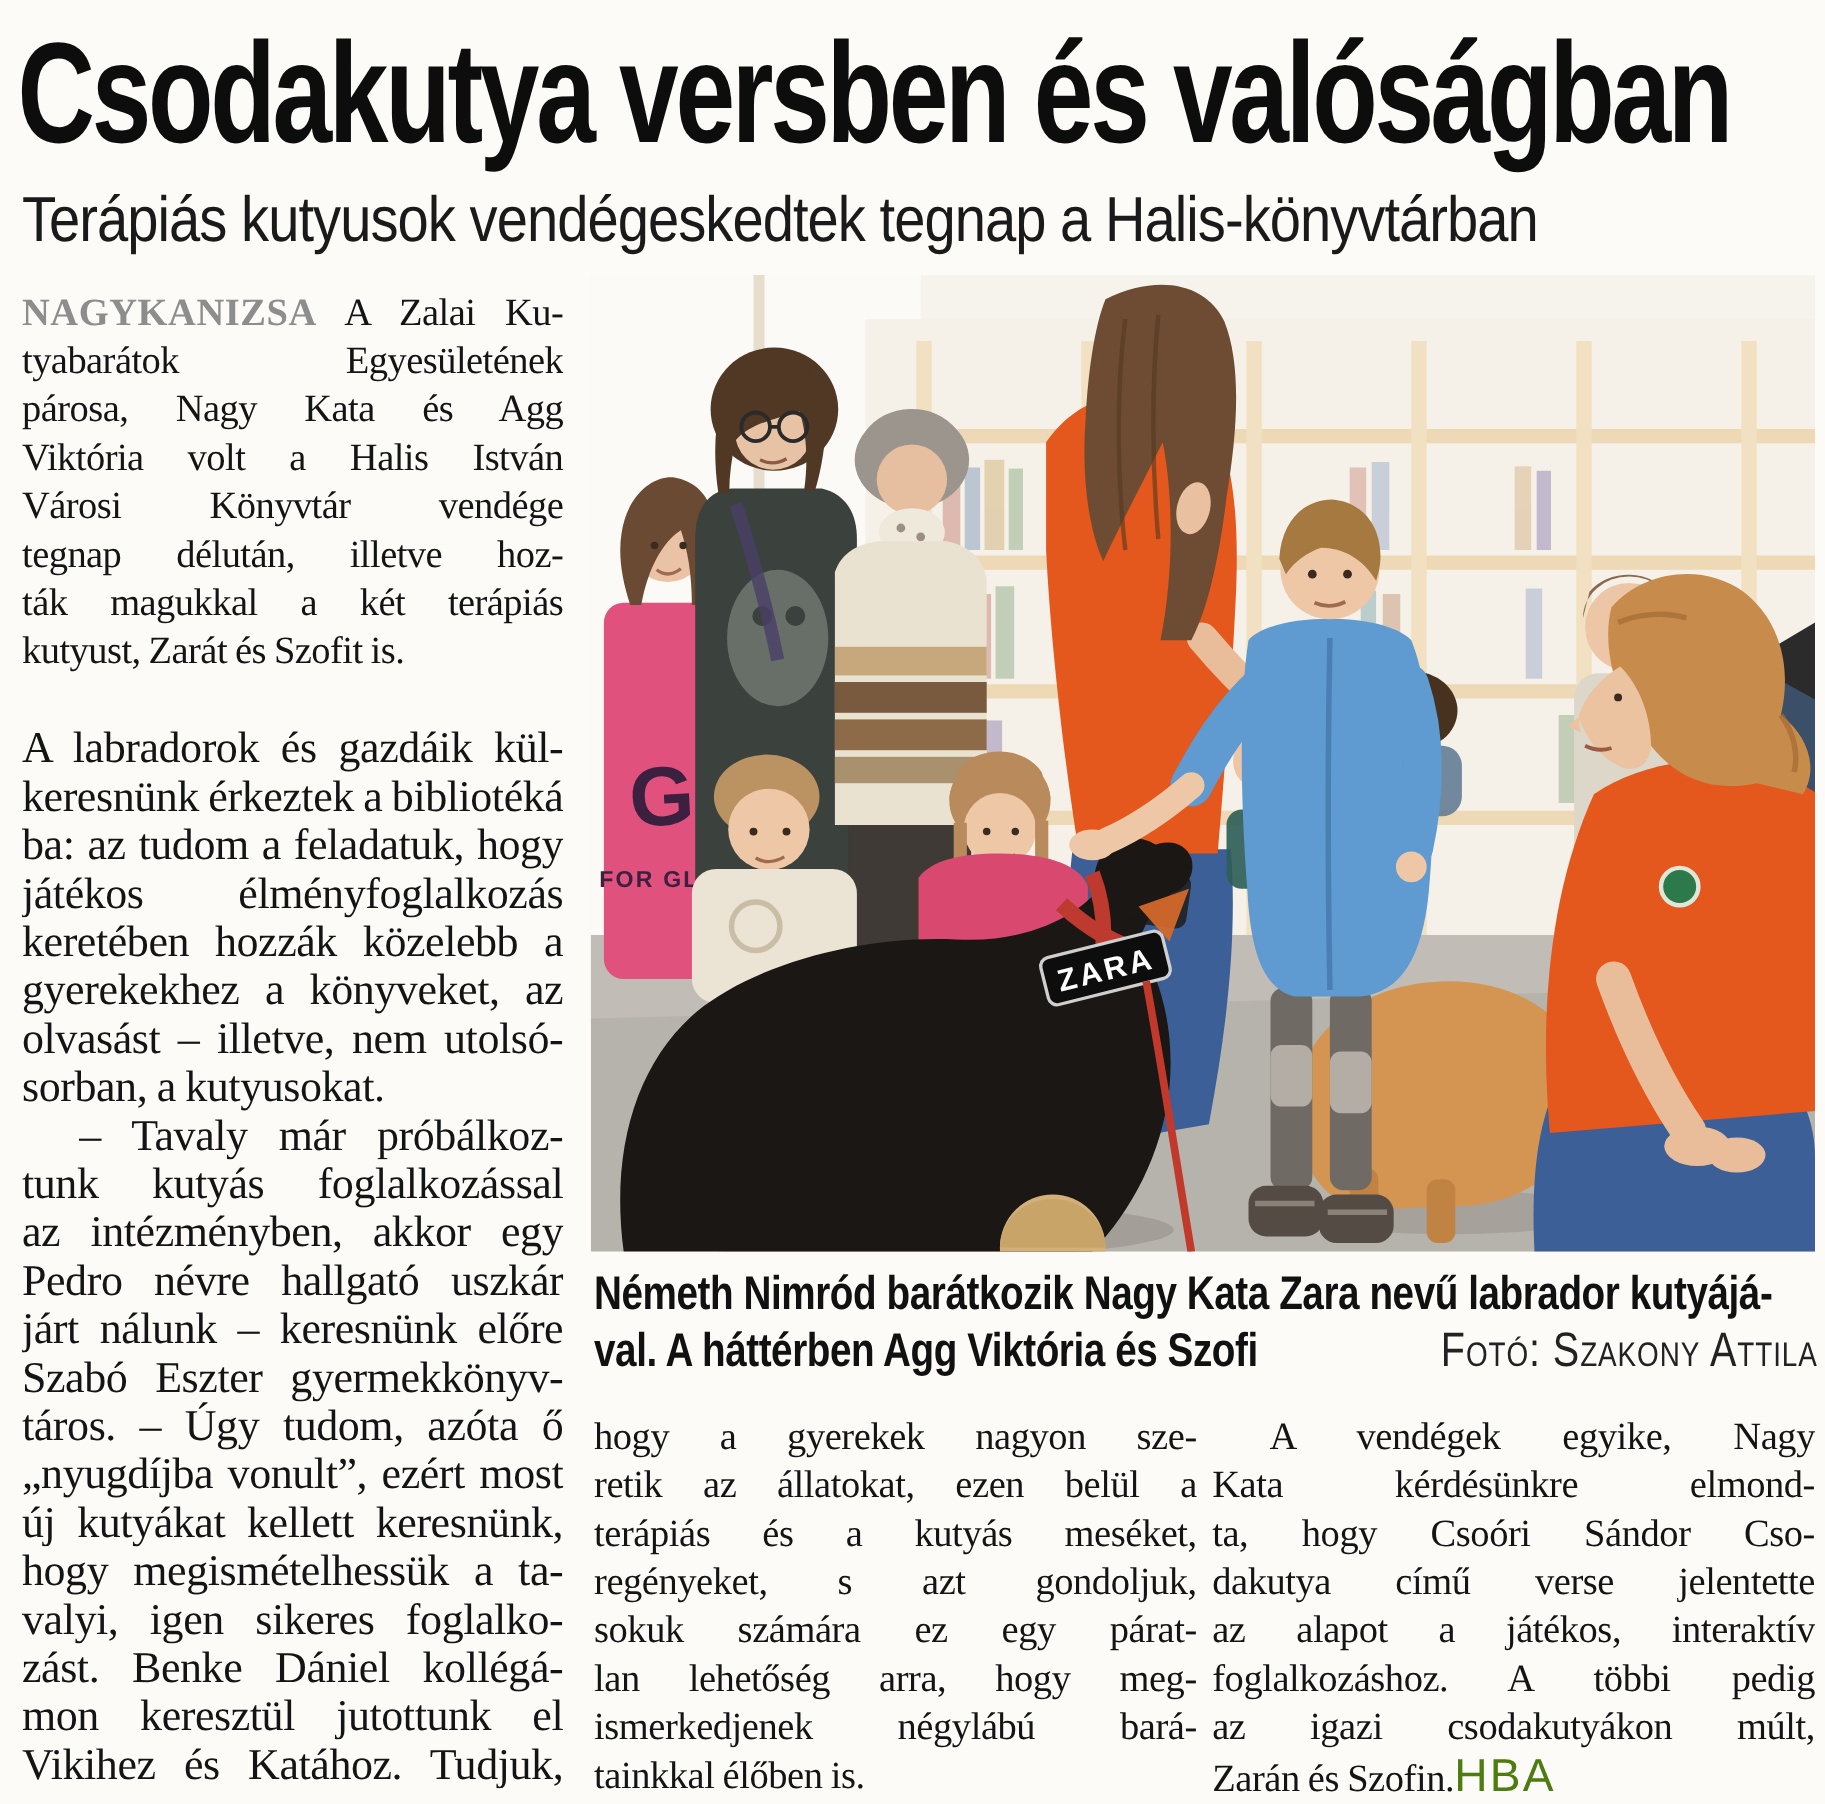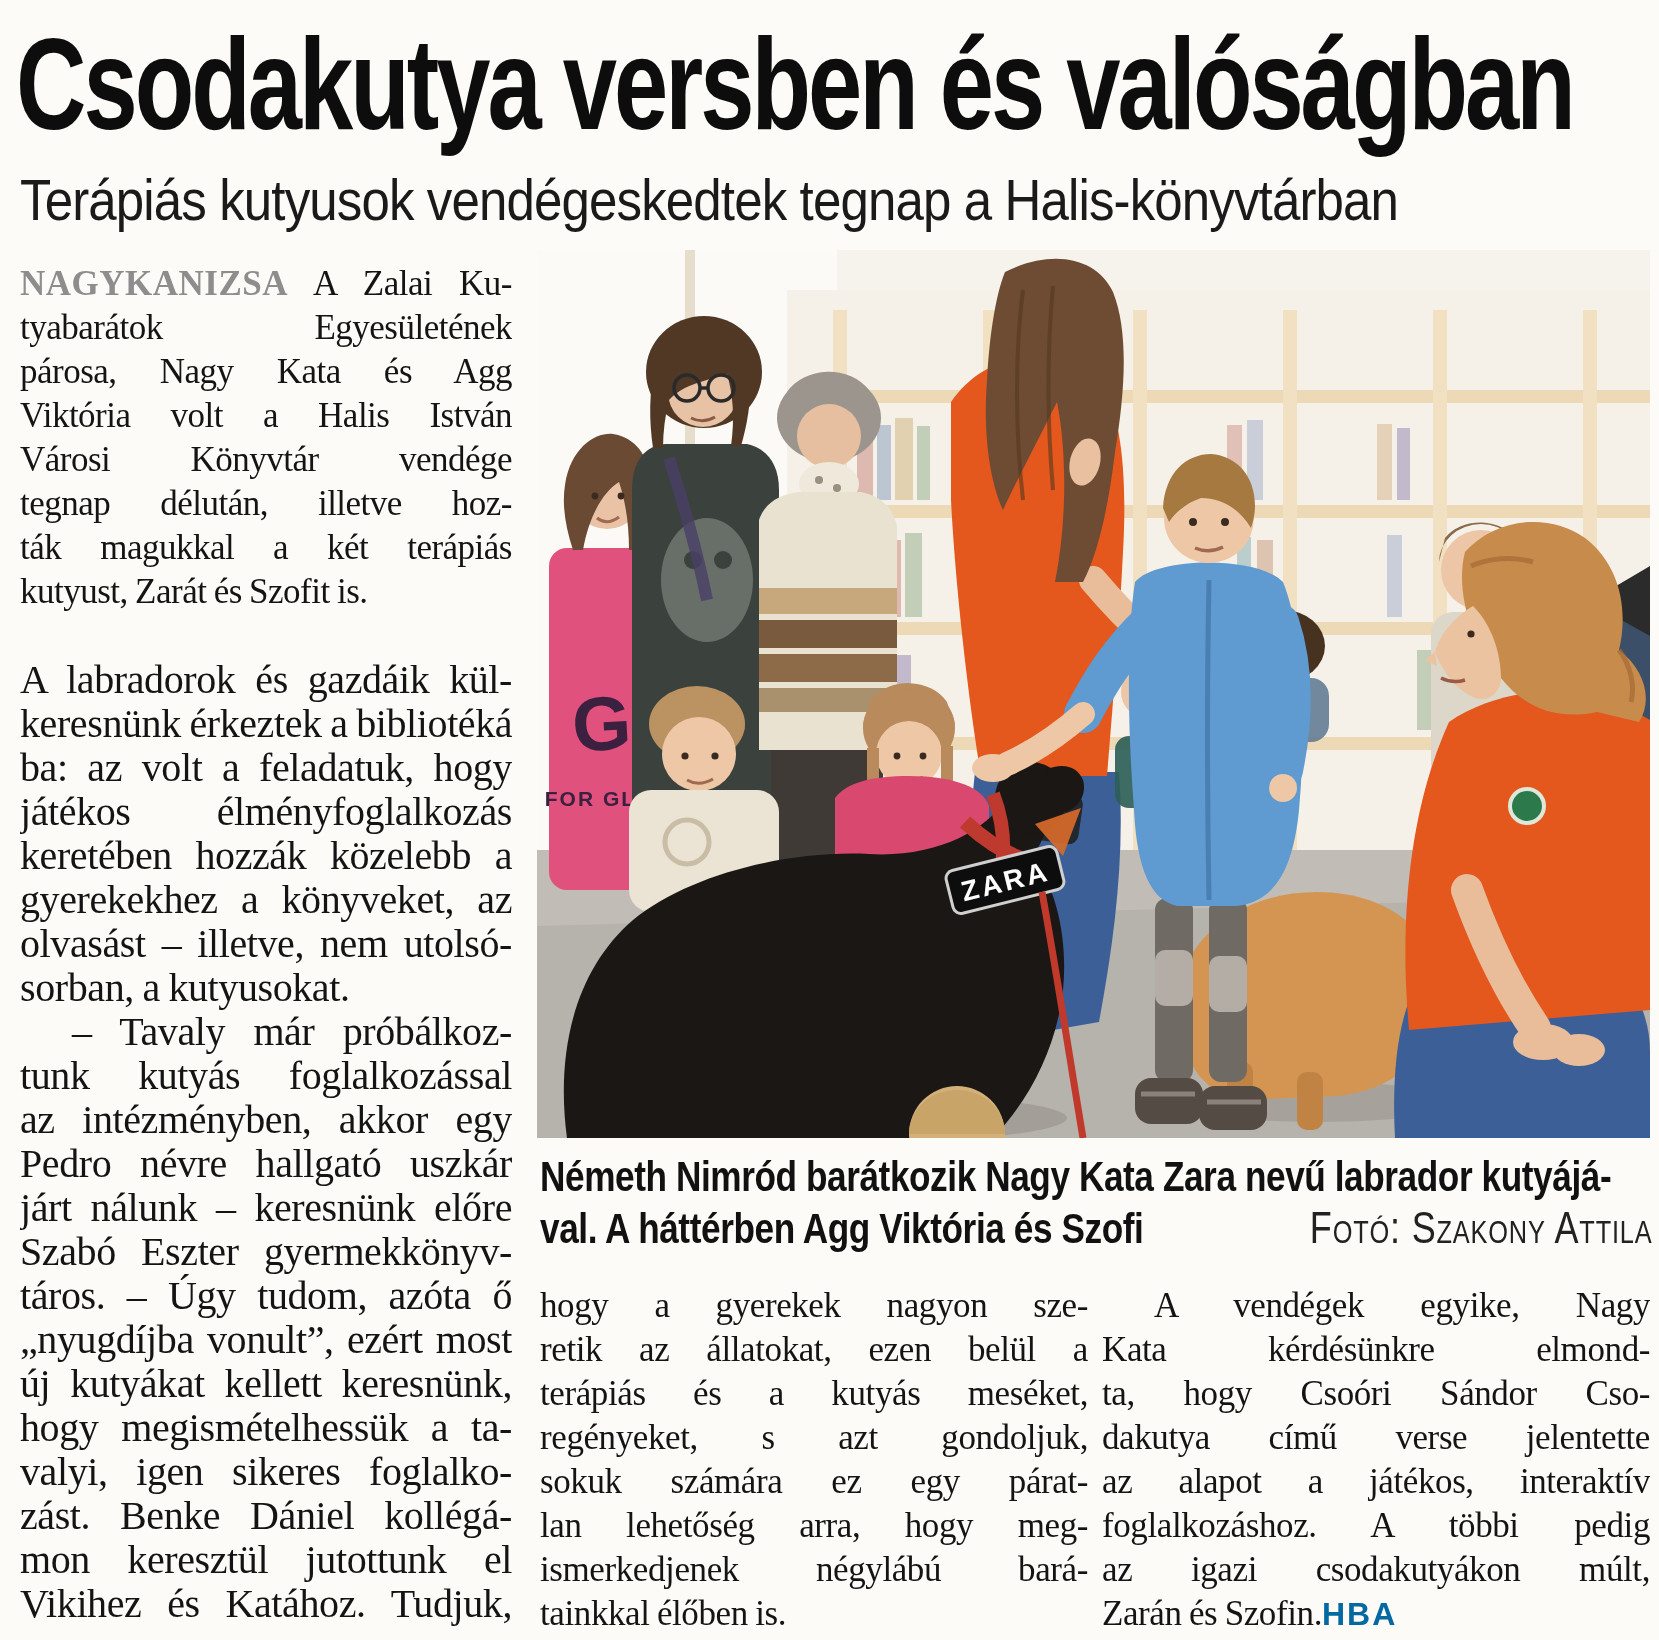--- a/index.html
+++ b/index.html
@@ -38,22 +38,22 @@
   }
   #col2 .bl,#col3 .bl{font-size:35px;}
   .jl{text-align:justify;text-align-last:justify;}
   .ll{text-align:left;text-align-last:left;}
   .ind{text-indent:52px;}
   .sans{font-family:Liberation Serif, serif;font-size:35px;letter-spacing:-0.5px;}
   .loc{color:#8d8d8d;font-weight:bold;letter-spacing:0.5px;}
   .leadgap{height:44px;}
   .lastline{display:flex;justify-content:flex-start;align-items:baseline;}
   .hba{
-    font-family:"Liberation Sans", sans-serif;font-weight:bold;
-    font-size:32px;color:#0369a1;letter-spacing:2px;
+    font-family:"Liberation Sans", sans-serif;font-weight:normal;
+    font-size:42px;color:#4d7c0f;letter-spacing:2px;
   }
   #photo{
     left:537px;top:250px;width:1113px;height:888px;
     background:#f5f2ec;overflow:hidden;
   }
   #caption{
     left:540px;top:1150px;width:1360px;
     transform:scaleX(0.818);transform-origin:left top;
     font-family:"Liberation Sans", sans-serif;font-weight:bold;
     font-size:43px;line-height:52px;letter-spacing:-0.5px;
@@ -77,21 +77,21 @@
   <div class="bl sans jl">tyabarátok Egyesületének</div>
   <div class="bl sans jl">párosa, Nagy Kata és Agg</div>
   <div class="bl sans jl">Viktória volt a Halis István</div>
   <div class="bl sans jl">Városi Könyvtár vendége</div>
   <div class="bl sans jl">tegnap délután, illetve hoz-</div>
   <div class="bl sans jl">ták magukkal a két terápiás</div>
   <div class="bl sans ll">kutyust, Zarát és Szofit is.</div>
   <div class="leadgap"></div>
   <div class="bl jl">A labradorok és gazdáik kül-</div>
   <div class="bl jl">keresnünk érkeztek a bibliotéká-</div>
-  <div class="bl jl">ba: az volt a feladatuk, hogy</div>
+  <div class="bl jl">ba: az tudom a feladatuk, hogy</div>
   <div class="bl jl">játékos élményfoglalkozás</div>
   <div class="bl jl">keretében hozzák közelebb a</div>
   <div class="bl jl">gyerekekhez a könyveket, az</div>
   <div class="bl jl">olvasást – illetve, nem utolsó-</div>
   <div class="bl ll">sorban, a kutyusokat.</div>
   <div class="bl jl ind">– Tavaly már próbálkoz-</div>
   <div class="bl jl">tunk kutyás foglalkozással</div>
   <div class="bl jl">az intézményben, akkor egy</div>
   <div class="bl jl">Pedro névre hallgató uszkár</div>
   <div class="bl jl">járt nálunk – keresnünk előre</div>

